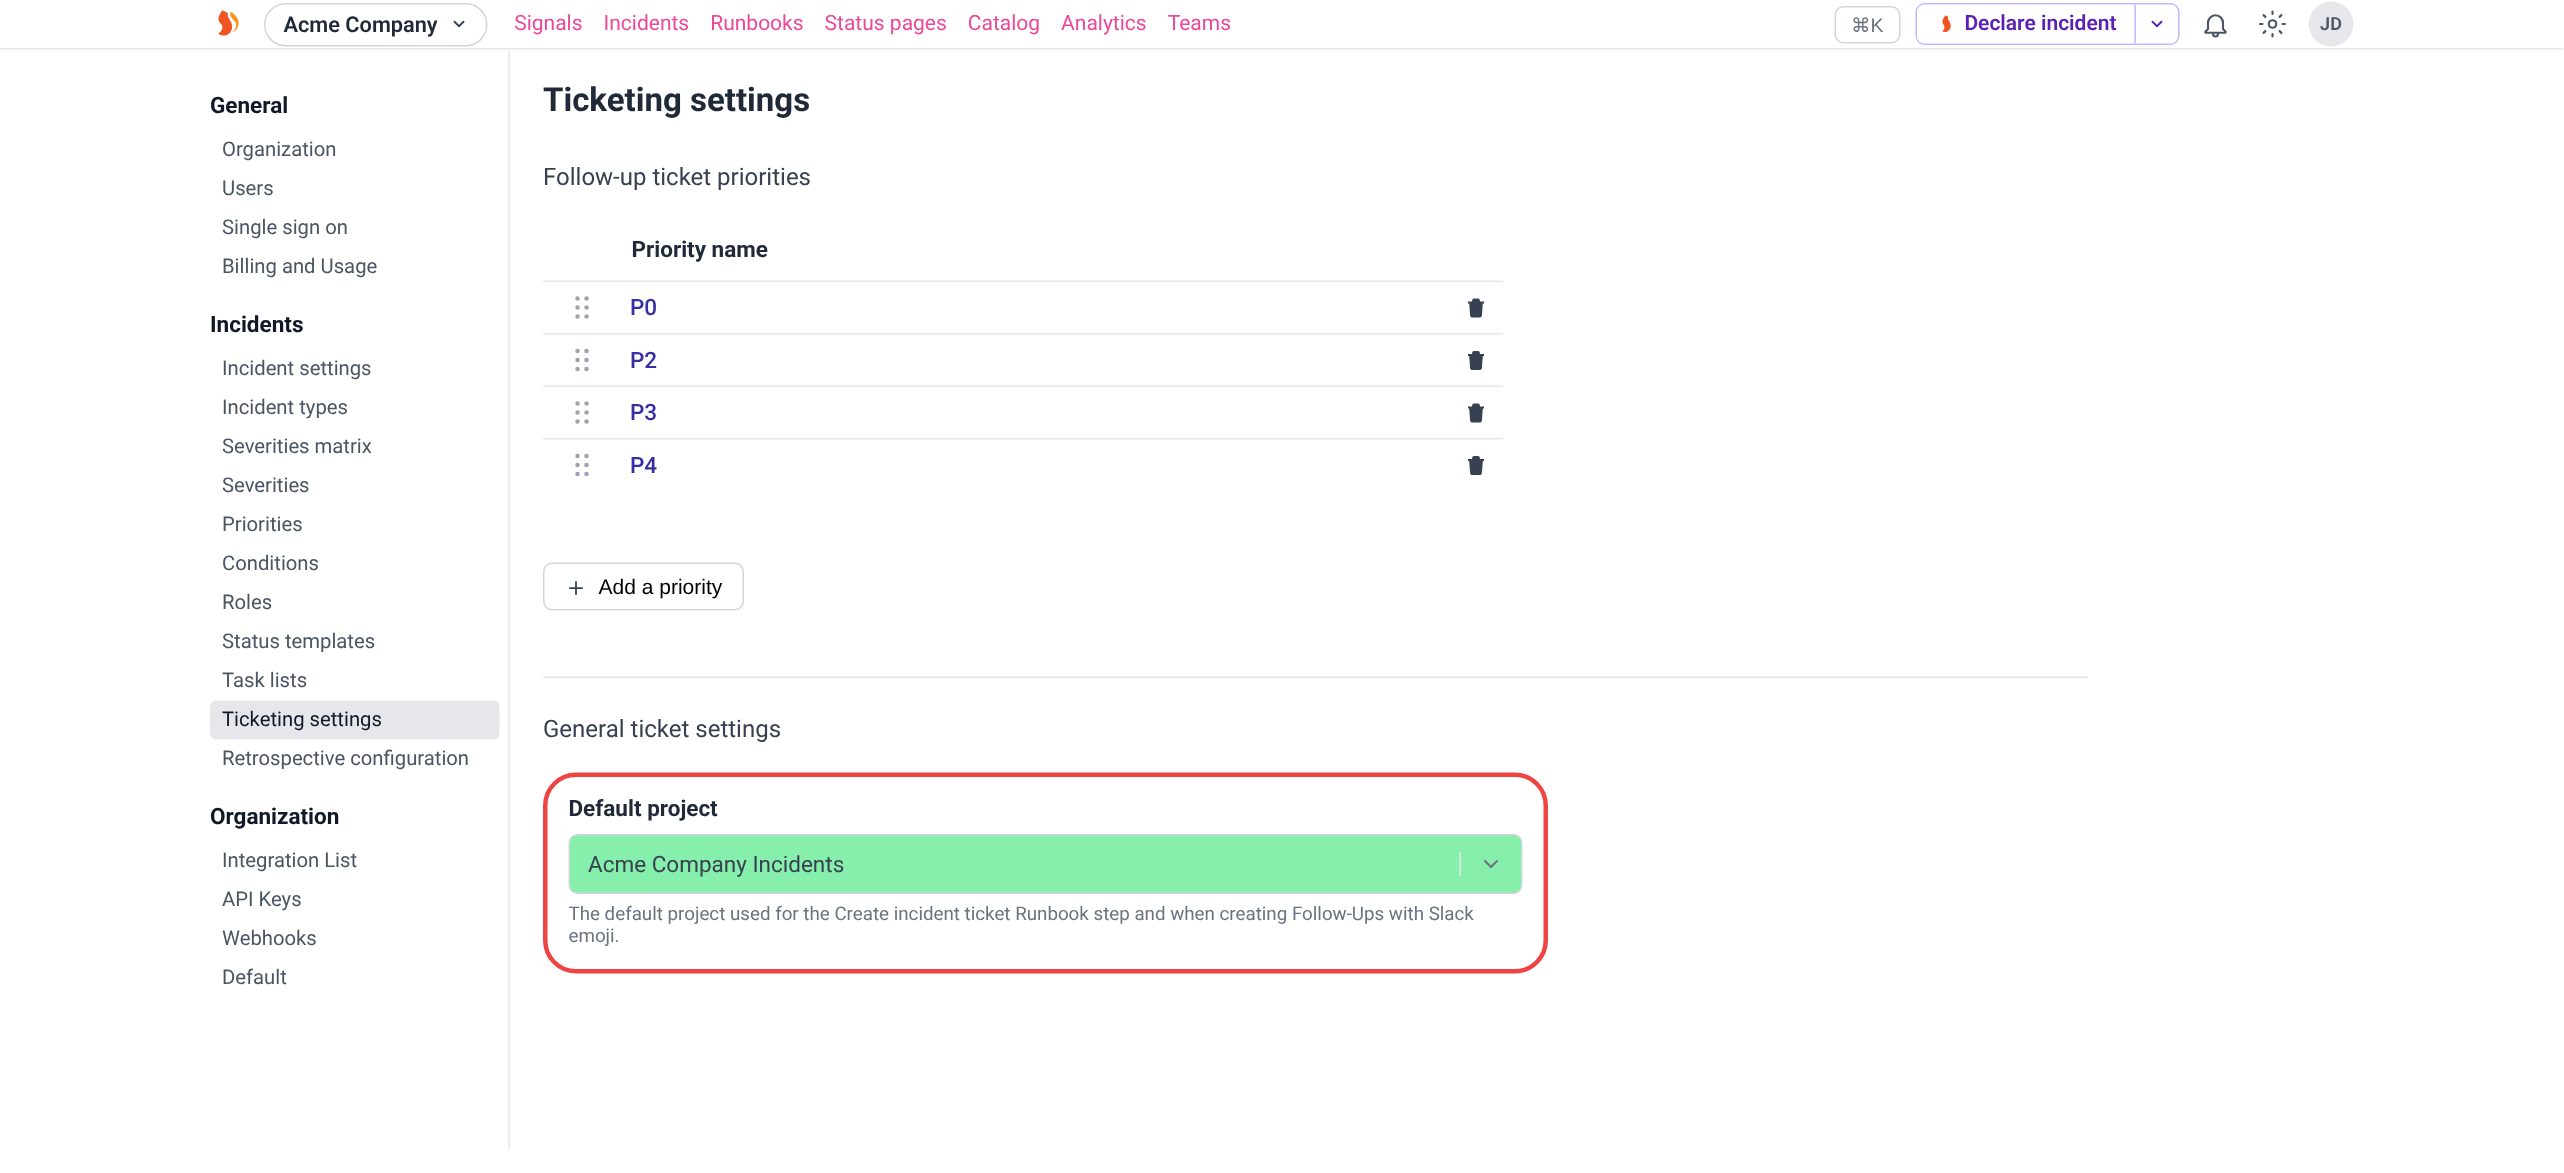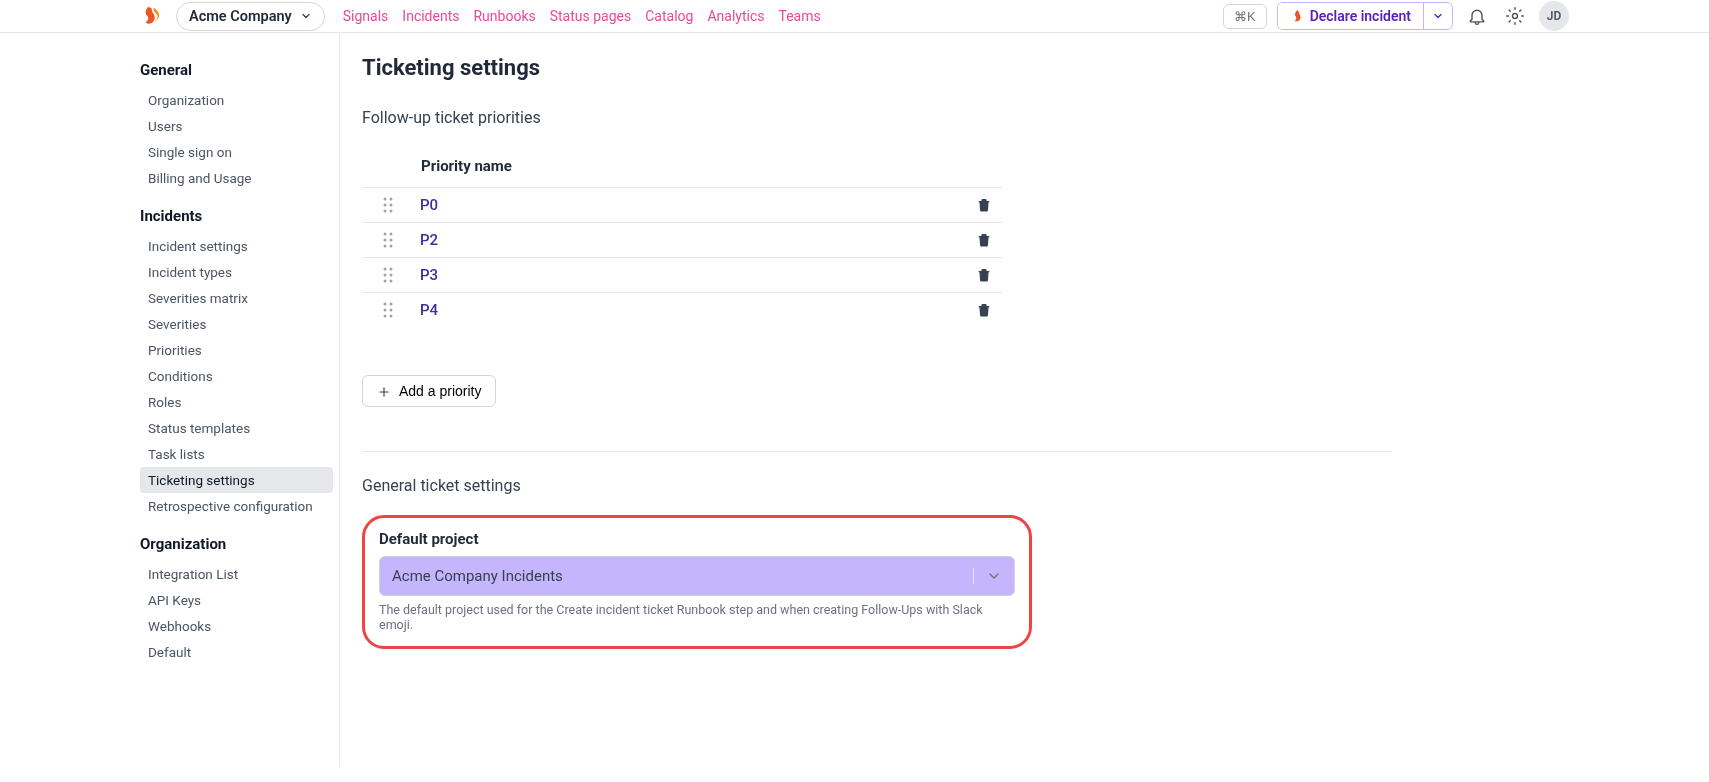--- a/index.html
+++ b/index.html
@@ -214,21 +214,21 @@
     }
     .select-like {
       display: flex;
       align-items: center;
       border: 1px solid #d1d5db;
       border-radius: 6px;
       height: 40px;
       padding: 0 12px;
       font-size: 15px;
       color: #374151;
-      background: #c4b5fd;
+      background: #86efac;
       cursor: pointer;
     }
     .select-like .caret-box {
       margin-left: auto;
       border-left: 1px solid #e5e7eb;
       padding-left: 12px;
       display: flex;
       align-items: center;
       color: #6b7280;
     }

